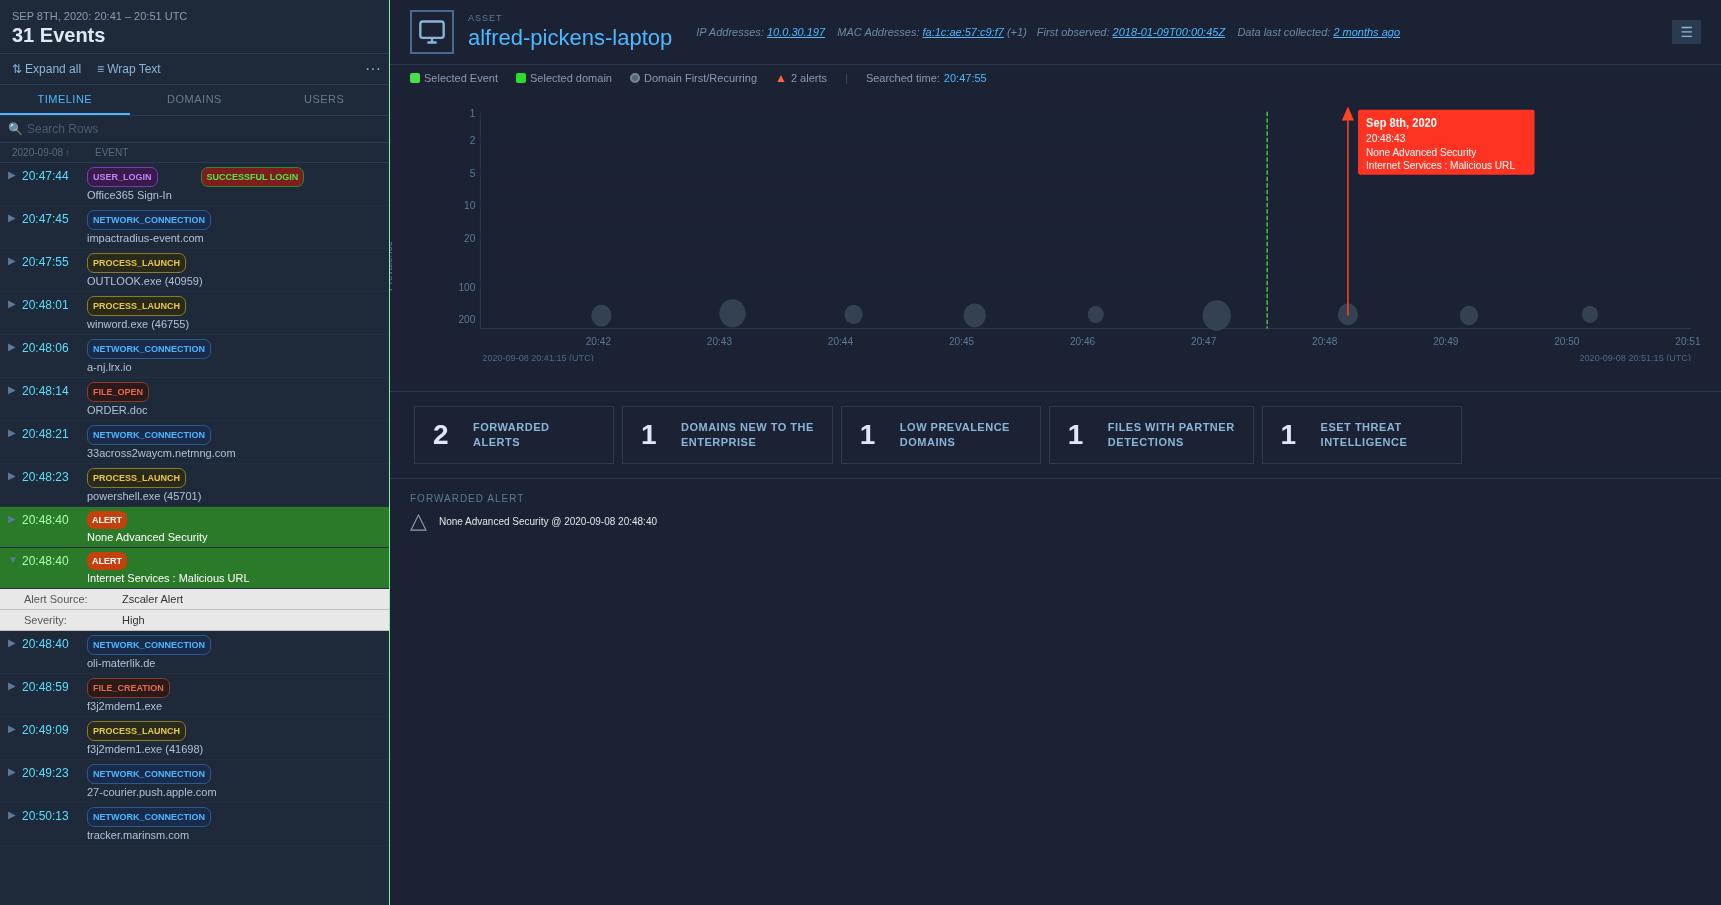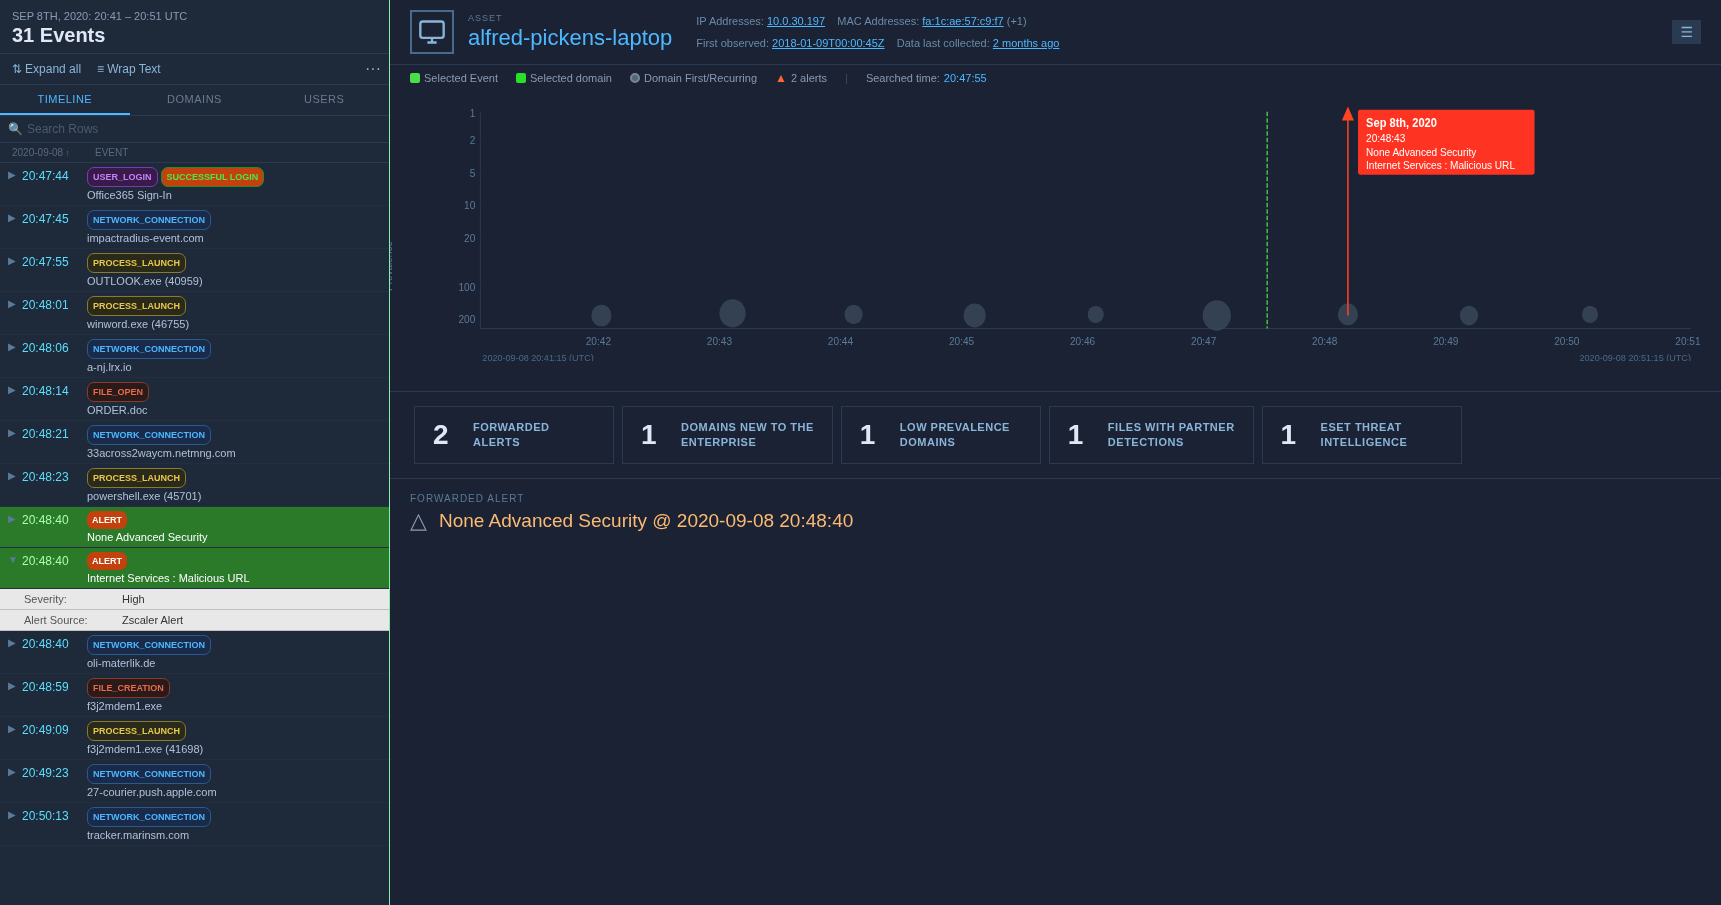--- a/index.html
+++ b/index.html
@@ -149,21 +149,21 @@
     }
     .event-tag {
       display: inline-block;
       padding: 4px 5px;
       border-radius: 7px;
       font-size: 9px;
       font-weight: bold;
       margin-bottom: 1px;
     }
     .tag-user-login { background: #3a1a4a; color: #c084f5; border: 1px solid #7a3ab0; }
-    .tag-success { background: #c2410c; color: #4ae84a; border: 1px solid #2a8a2a; }
+    .tag-success { background: #7f1d1d; color: #4ae84a; border: 1px solid #2a8a2a; margin-left: 40px; }
     .tag-network { background: #1a2a4a; color: #4ab8ff; border: 1px solid #2a5a8a; }
     .tag-process { background: #2a2a1a; color: #e8c84a; border: 1px solid #8a7a2a; }
     .tag-file { background: #2a1a1a; color: #e86a4a; border: 1px solid #8a3a2a; }
     .tag-alert { background: #c2410c; color: #fff; border: none; font-size: 9px; }
     .event-desc {
       font-size: 11px;
       color: #b0c0d8;
     }
     .event-row.selected .event-desc { color: #ffffff; }
 
@@ -212,22 +212,23 @@
       font-size: 20px;
     }
     .asset-info { display: flex; flex-direction: column; gap: 2px; }
     .asset-label { font-size: 9px; color: #5a7a9a; letter-spacing: 1px; }
     .asset-name { font-size: 22px; color: #4db8ff; font-weight: 300; }
     .asset-meta {
       margin-left: 10px;
       font-size: 11px;
       color: #6a8aaa;
       display: flex;
-      flex-direction: column;
+      flex-direction: row;
       gap: 10px;
+      font-style: italic;
     }
     .asset-meta a { color: #4db8ff; text-decoration: underline; cursor: pointer; }
     .corner-btn {
       margin-left: auto;
       background: #2a3a50;
       border: none;
       color: #8ab4d8;
       padding: 4px 8px;
       cursor: pointer;
       font-size: 14px;
@@ -309,22 +310,22 @@
     .alert-section-content {
       display: flex;
       align-items: center;
       gap: 12px;
     }
     .alert-triangle-icon {
       font-size: 22px;
       color: #8a9ab5;
     }
     .alert-text {
-      font-size: 19px;
-      color: #fdba74;
+      font-size: 10px;
+      color: #e5e5e5;
     }
 
     .prevalence-label {
       position: absolute;
       left: 8px;
       top: 50%;
       transform: rotate(-90deg) translateX(50%);
       font-size: 10px;
       color: #5a7a9a;
       white-space: nowrap;
@@ -463,26 +464,26 @@
         <div class="event-expand">▼</div>
         <div class="event-time">20:48:40</div>
         <div class="event-content">
           <div style="display: flex; gap: 3px; flex-wrap: wrap;">
             <span class="event-tag tag-alert">ALERT</span>
           </div>
           <div class="event-desc">Internet Services : Malicious URL</div>
         </div>
       </div>
       <div class="detail-row">
+        <div class="detail-label">Alert Source:</div>
+        <div class="detail-value">Zscaler Alert</div>
+      </div>
+      <div class="detail-row">
         <div class="detail-label">Severity:</div>
         <div class="detail-value">High</div>
-      </div>
-      <div class="detail-row">
-        <div class="detail-label">Alert Source:</div>
-        <div class="detail-value">Zscaler Alert</div>
       </div>
       <div class="event-row">
         <div class="event-expand">▶</div>
         <div class="event-time">20:48:40</div>
         <div class="event-content">
           <div style="display: flex; gap: 3px; flex-wrap: wrap;">
             <span class="event-tag tag-network">NETWORK_CONNECTION</span>
           </div>
           <div class="event-desc">oli-materlik.de</div>
         </div>

